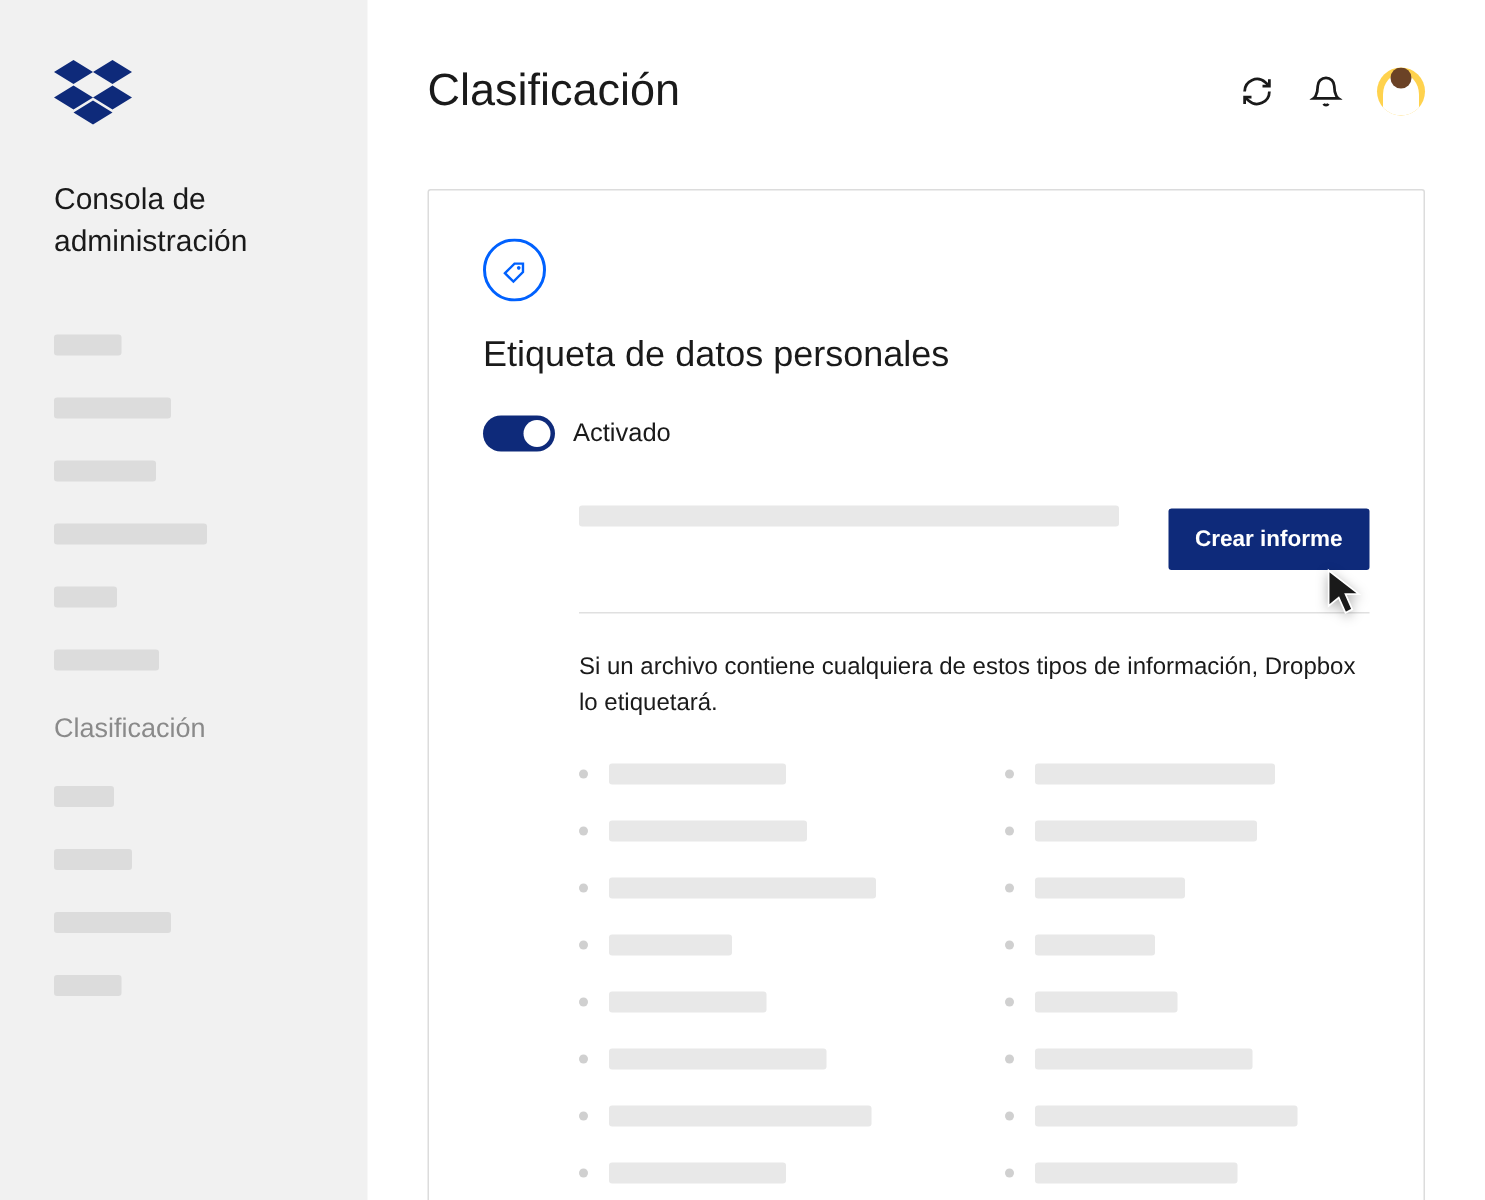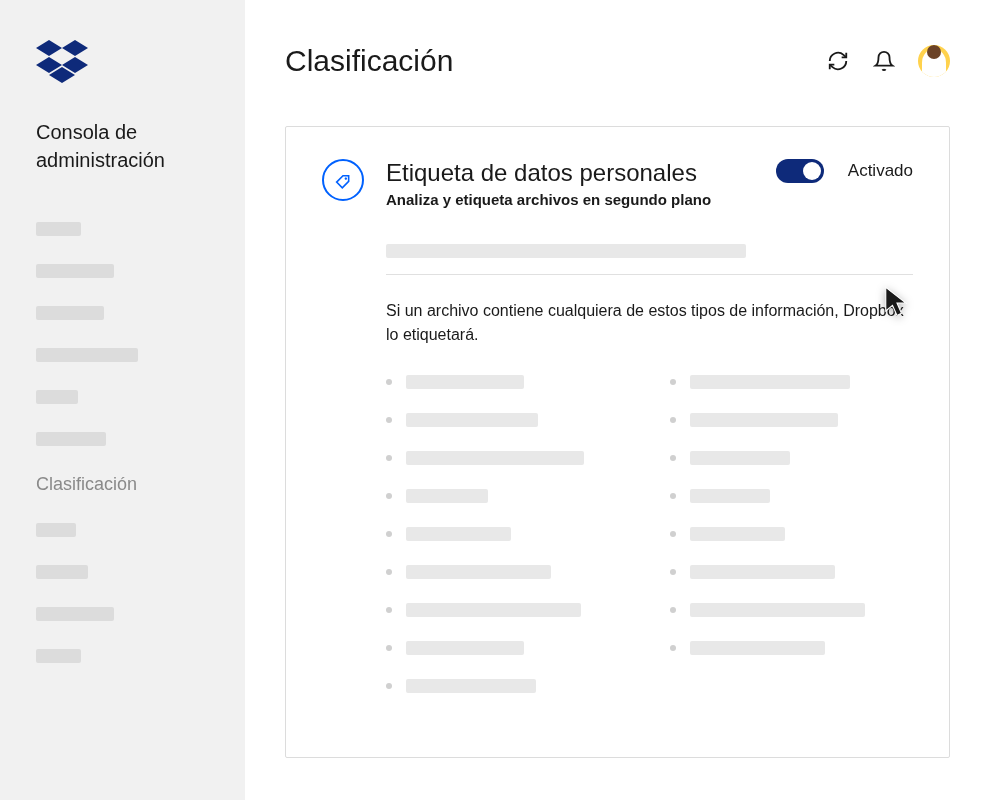--- a/index.html
+++ b/index.html
@@ -97,20 +97,21 @@
     }
     .card {
       border: 1px solid #dcdcdc;
       border-radius: 2px;
       padding: 32px 36px 40px 36px;
     }
     .card-header {
       display: flex;
       align-items: flex-start;
       gap: 22px;
+      flex-direction: column;
     }
     .tag-icon {
       width: 42px;
       height: 42px;
       flex-shrink: 0;
     }
     .card-header-text {
       flex: 1;
     }
     .card-title {
@@ -120,21 +121,21 @@
       margin-bottom: 4px;
     }
     .card-subtitle {
       font-size: 15px;
       font-weight: 600;
       color: #1a1a1a;
     }
     .toggle-wrap {
       display: flex;
       align-items: center;
-      gap: 24px;
+      gap: 12px;
       flex-shrink: 0;
     }
     .toggle {
       width: 48px;
       height: 24px;
       background: #0e2a7a;
       border-radius: 12px;
       position: relative;
       cursor: pointer;
     }
@@ -290,33 +291,33 @@
         <svg width="42" height="42" viewBox="0 0 42 42">
           <circle cx="21" cy="21" r="20" fill="none" stroke="#0061fe" stroke-width="2"></circle>
           <g transform="translate(21,21) rotate(-45)">
             <path d="M-6 -3 L3 -3 L7 1 L3 5 L-6 5 Z" fill="none" stroke="#0061fe" stroke-width="1.6"></path>
             <circle cx="3" cy="1" r="1.2" fill="#0061fe"></circle>
           </g>
         </svg>
       </div>
       <div class="card-header-text">
         <div class="card-title">Etiqueta de datos personales</div>
-        <div class="card-subtitle">Analiza y etiqueta archivos en segundo plano</div>
       </div>
       <div class="toggle-wrap">
         <div class="toggle">
           <div class="toggle-knob"></div>
         </div>
         <span class="toggle-label">Activado</span>
       </div>
     </div>
 
     <div class="placeholder-bar"></div>
 
     <div class="create-report-row">
+      <button class="create-report-btn">Crear informe</button>
       <svg class="cursor-icon" width="36" height="36" viewBox="0 0 32 32">
         <path d="M6 3 L6 24 L12 19 L16 28 L20 26 L16 17 L24 17 Z" fill="#1a1a1a" stroke="#fff" stroke-width="1"></path>
       </svg>
     </div>
 
     <hr class="divider">
 
     <div class="rule-section">
       <div class="rule-desc">Si un archivo contiene cualquiera de estos tipos de información, Dropbox lo etiquetará.</div>
       <div class="rule-list" id="rule-list">

